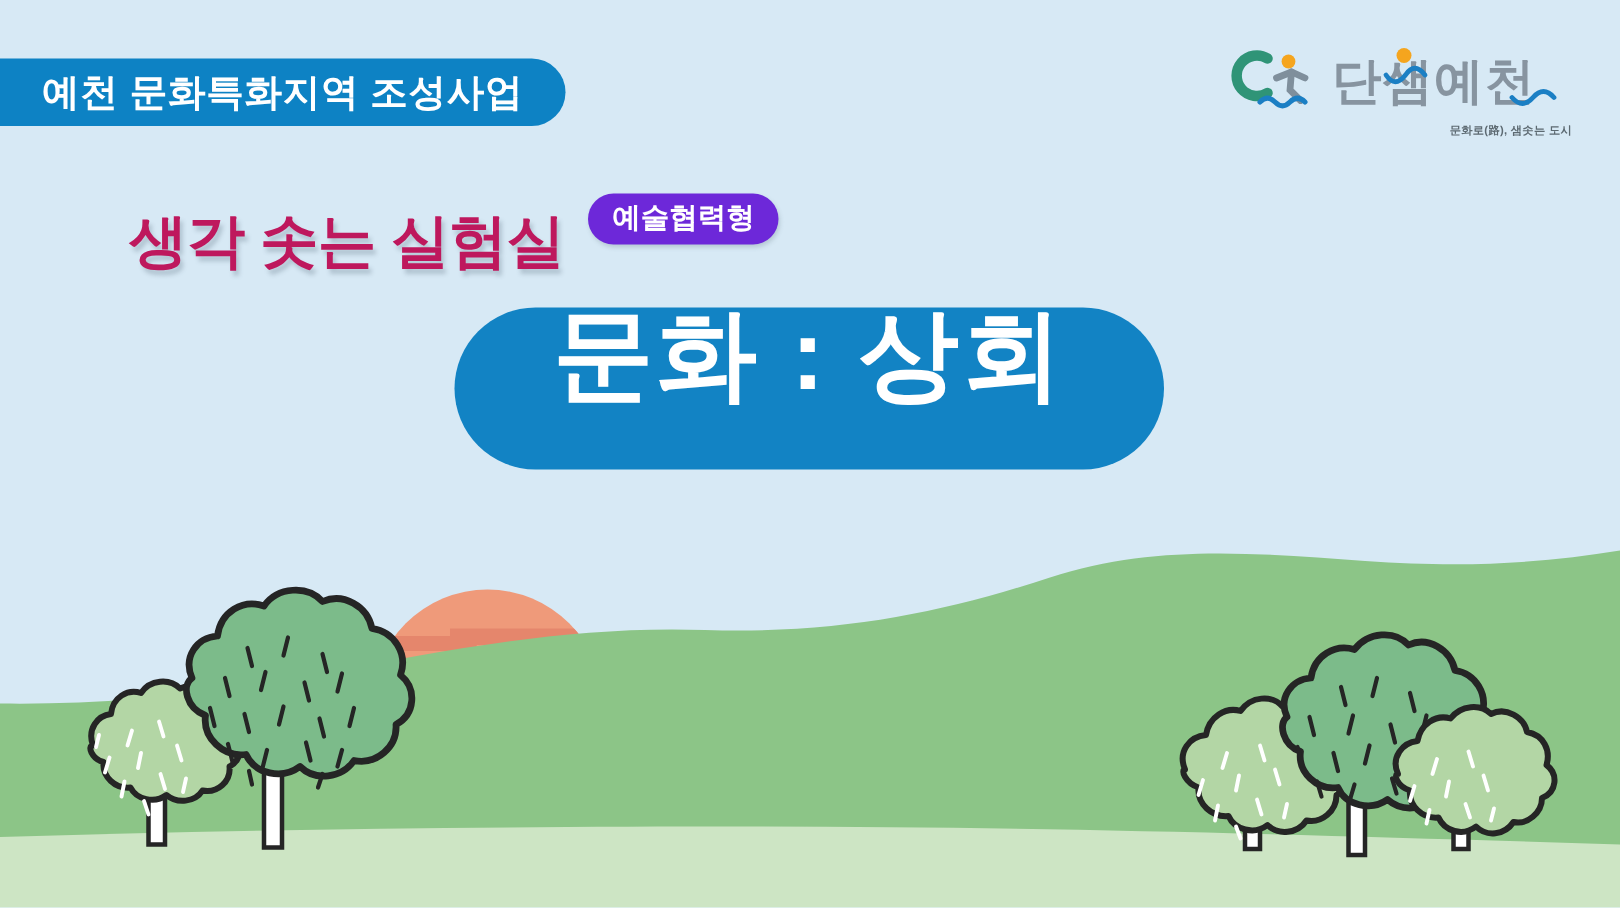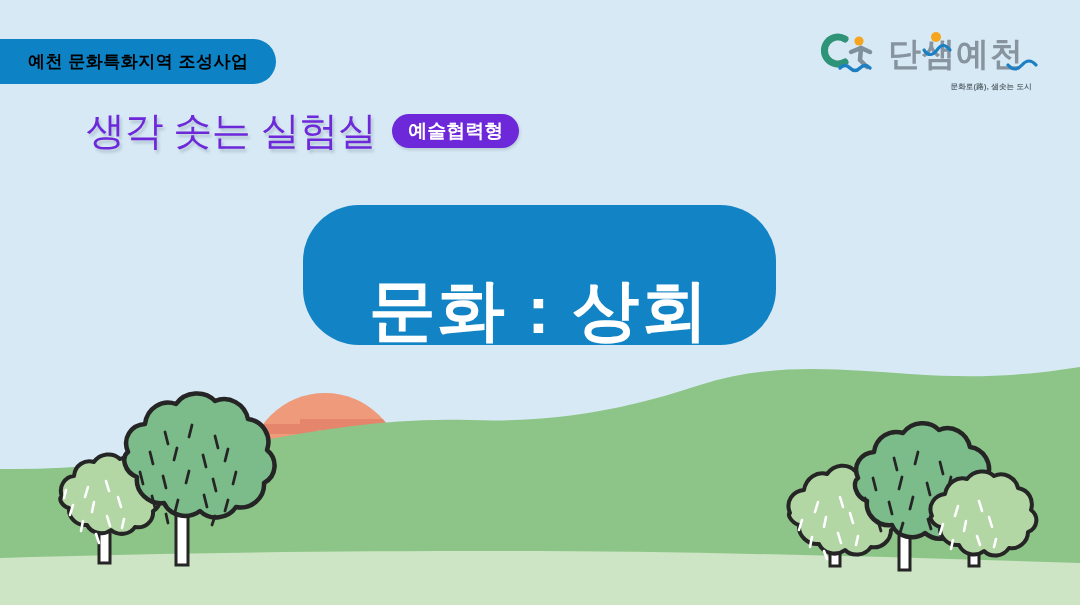--- a/index.html
+++ b/index.html
@@ -31,67 +31,68 @@
     top: 39px;
     height: 45px;
     padding: 0 28px 0 68px;
     display: flex;
     align-items: center;
     background: #0d82c4;
     border-radius: 0 24px 24px 0;
     box-sizing: border-box;
   }
   .banner-pill .txt {
-    color: #000000;
-    font-size: 17px;
+    color: #ffffff;
+    font-size: 25px;
     font-weight: 700;
     letter-spacing: 0.5px;
     white-space: nowrap;
   }
 
   
   .subtitle-row {
     position: absolute;
     left: 86px;
     top: 104px;
     display: flex;
     align-items: center;
     gap: 16px;
   }
   .subtitle-text {
-    color: #6d28d9;
+    color: #be185d;
     font-size: 39px;
-    font-weight: 400;
+    font-weight: 700;
     letter-spacing: -0.5px;
     white-space: nowrap;
     text-shadow: 2px 3px 3px rgba(90,110,125,0.30);
+    margin-top: 30px;
   }
   .subtitle-badge {
     background: #6d28d9;
     color: #ffffff;
     font-size: 19px;
     font-weight: 700;
     border-radius: 18px;
     padding: 7px 16px 8px 16px;
     white-space: nowrap;
     line-height: 1;
     box-shadow: 1px 2px 3px rgba(90,110,125,0.25);
   }
 
   
   .main-capsule {
     position: absolute;
     left: 303px;
     top: 205px;
     width: 473px;
-    height: 140px;
+    height: 108px;
     background: #1283c4;
     border-radius: 56px;
     display: flex;
-    align-items: flex-end;
+    align-items: flex-start;
     justify-content: center;
   }
   .main-capsule .txt {
     color: #ffffff;
     font-size: 67px;
     font-weight: 700;
     letter-spacing: 2px;
     line-height: 1;
     white-space: nowrap;
     transform: translateY(-2px);
@@ -103,21 +104,21 @@
     right: 28px;
     top: 28px;
     width: 232px;
     height: 72px;
     text-align: right;
   }
   .logo-mark { position: absolute; left: 0; top: 2px; }
   .logo-word { position: absolute; left: 68px; top: 0px; }
   .logo-tagline {
     position: absolute;
-    right: 20px;
+    right: 4px;
     top: 54px;
     font-size: 7.5px;
     color: #5d6a72;
     letter-spacing: 0.2px;
     white-space: nowrap;
     font-weight: 600;
   }
 </style>
 </head>
 <body>

